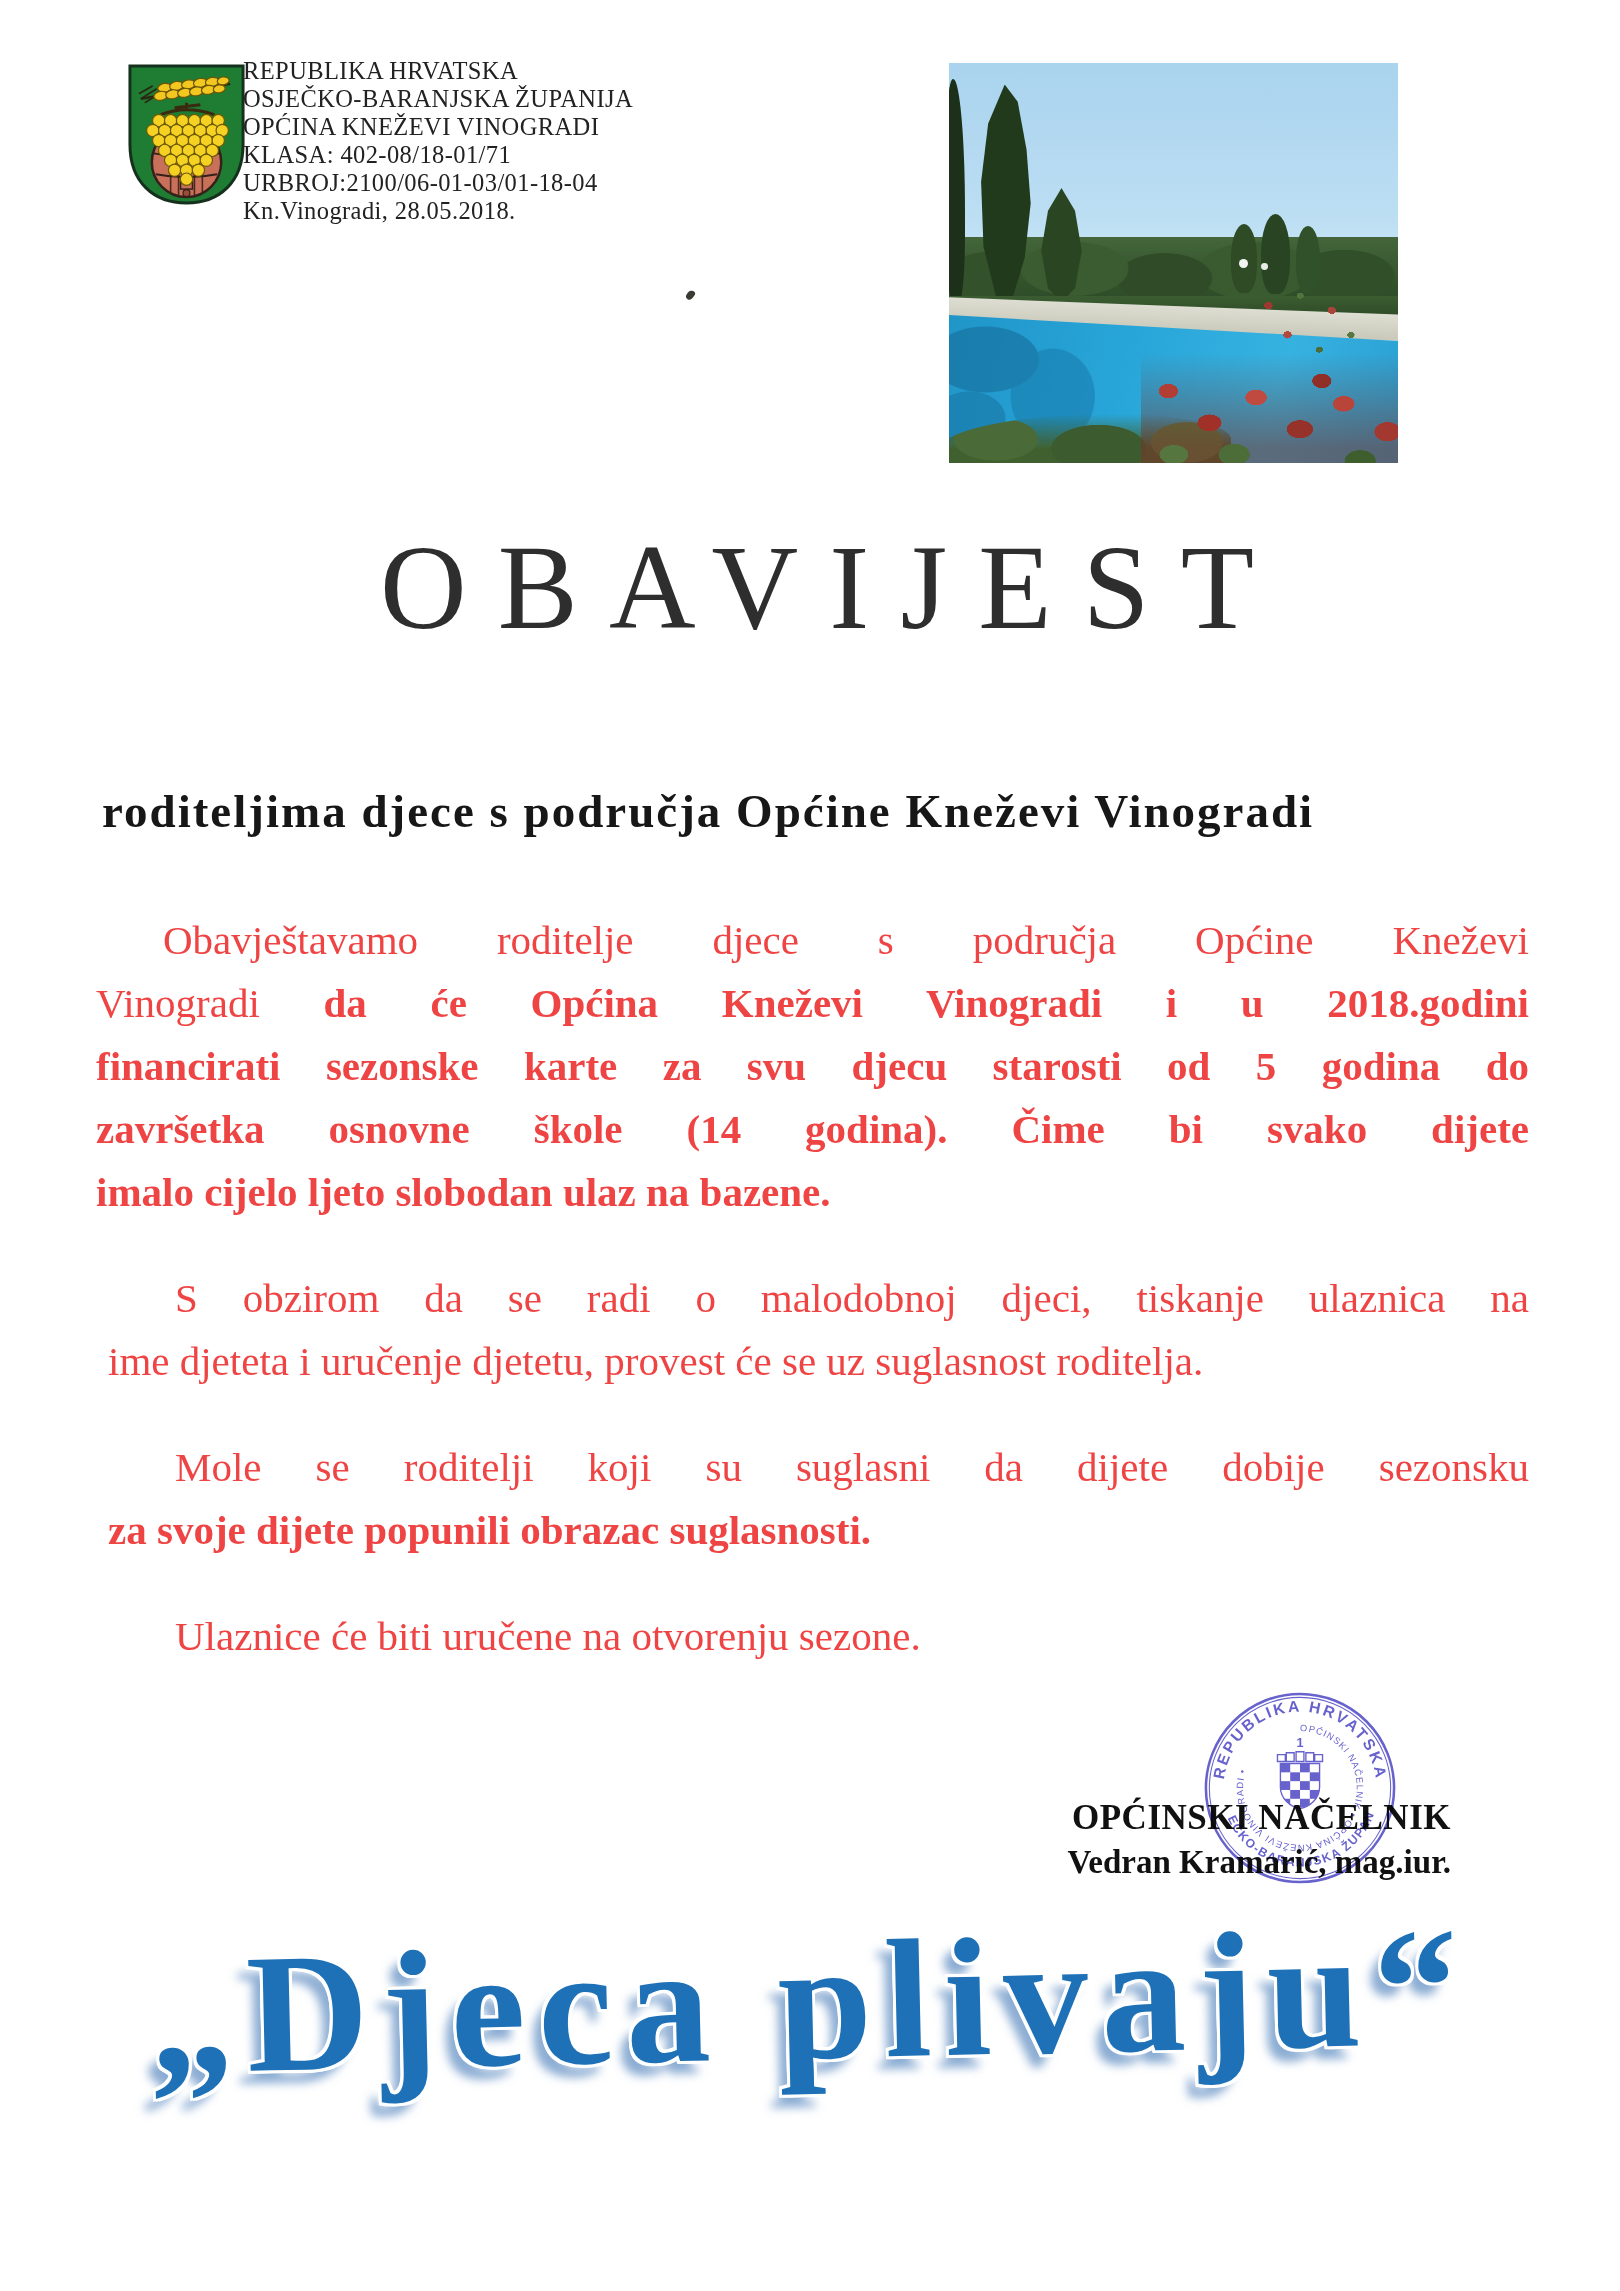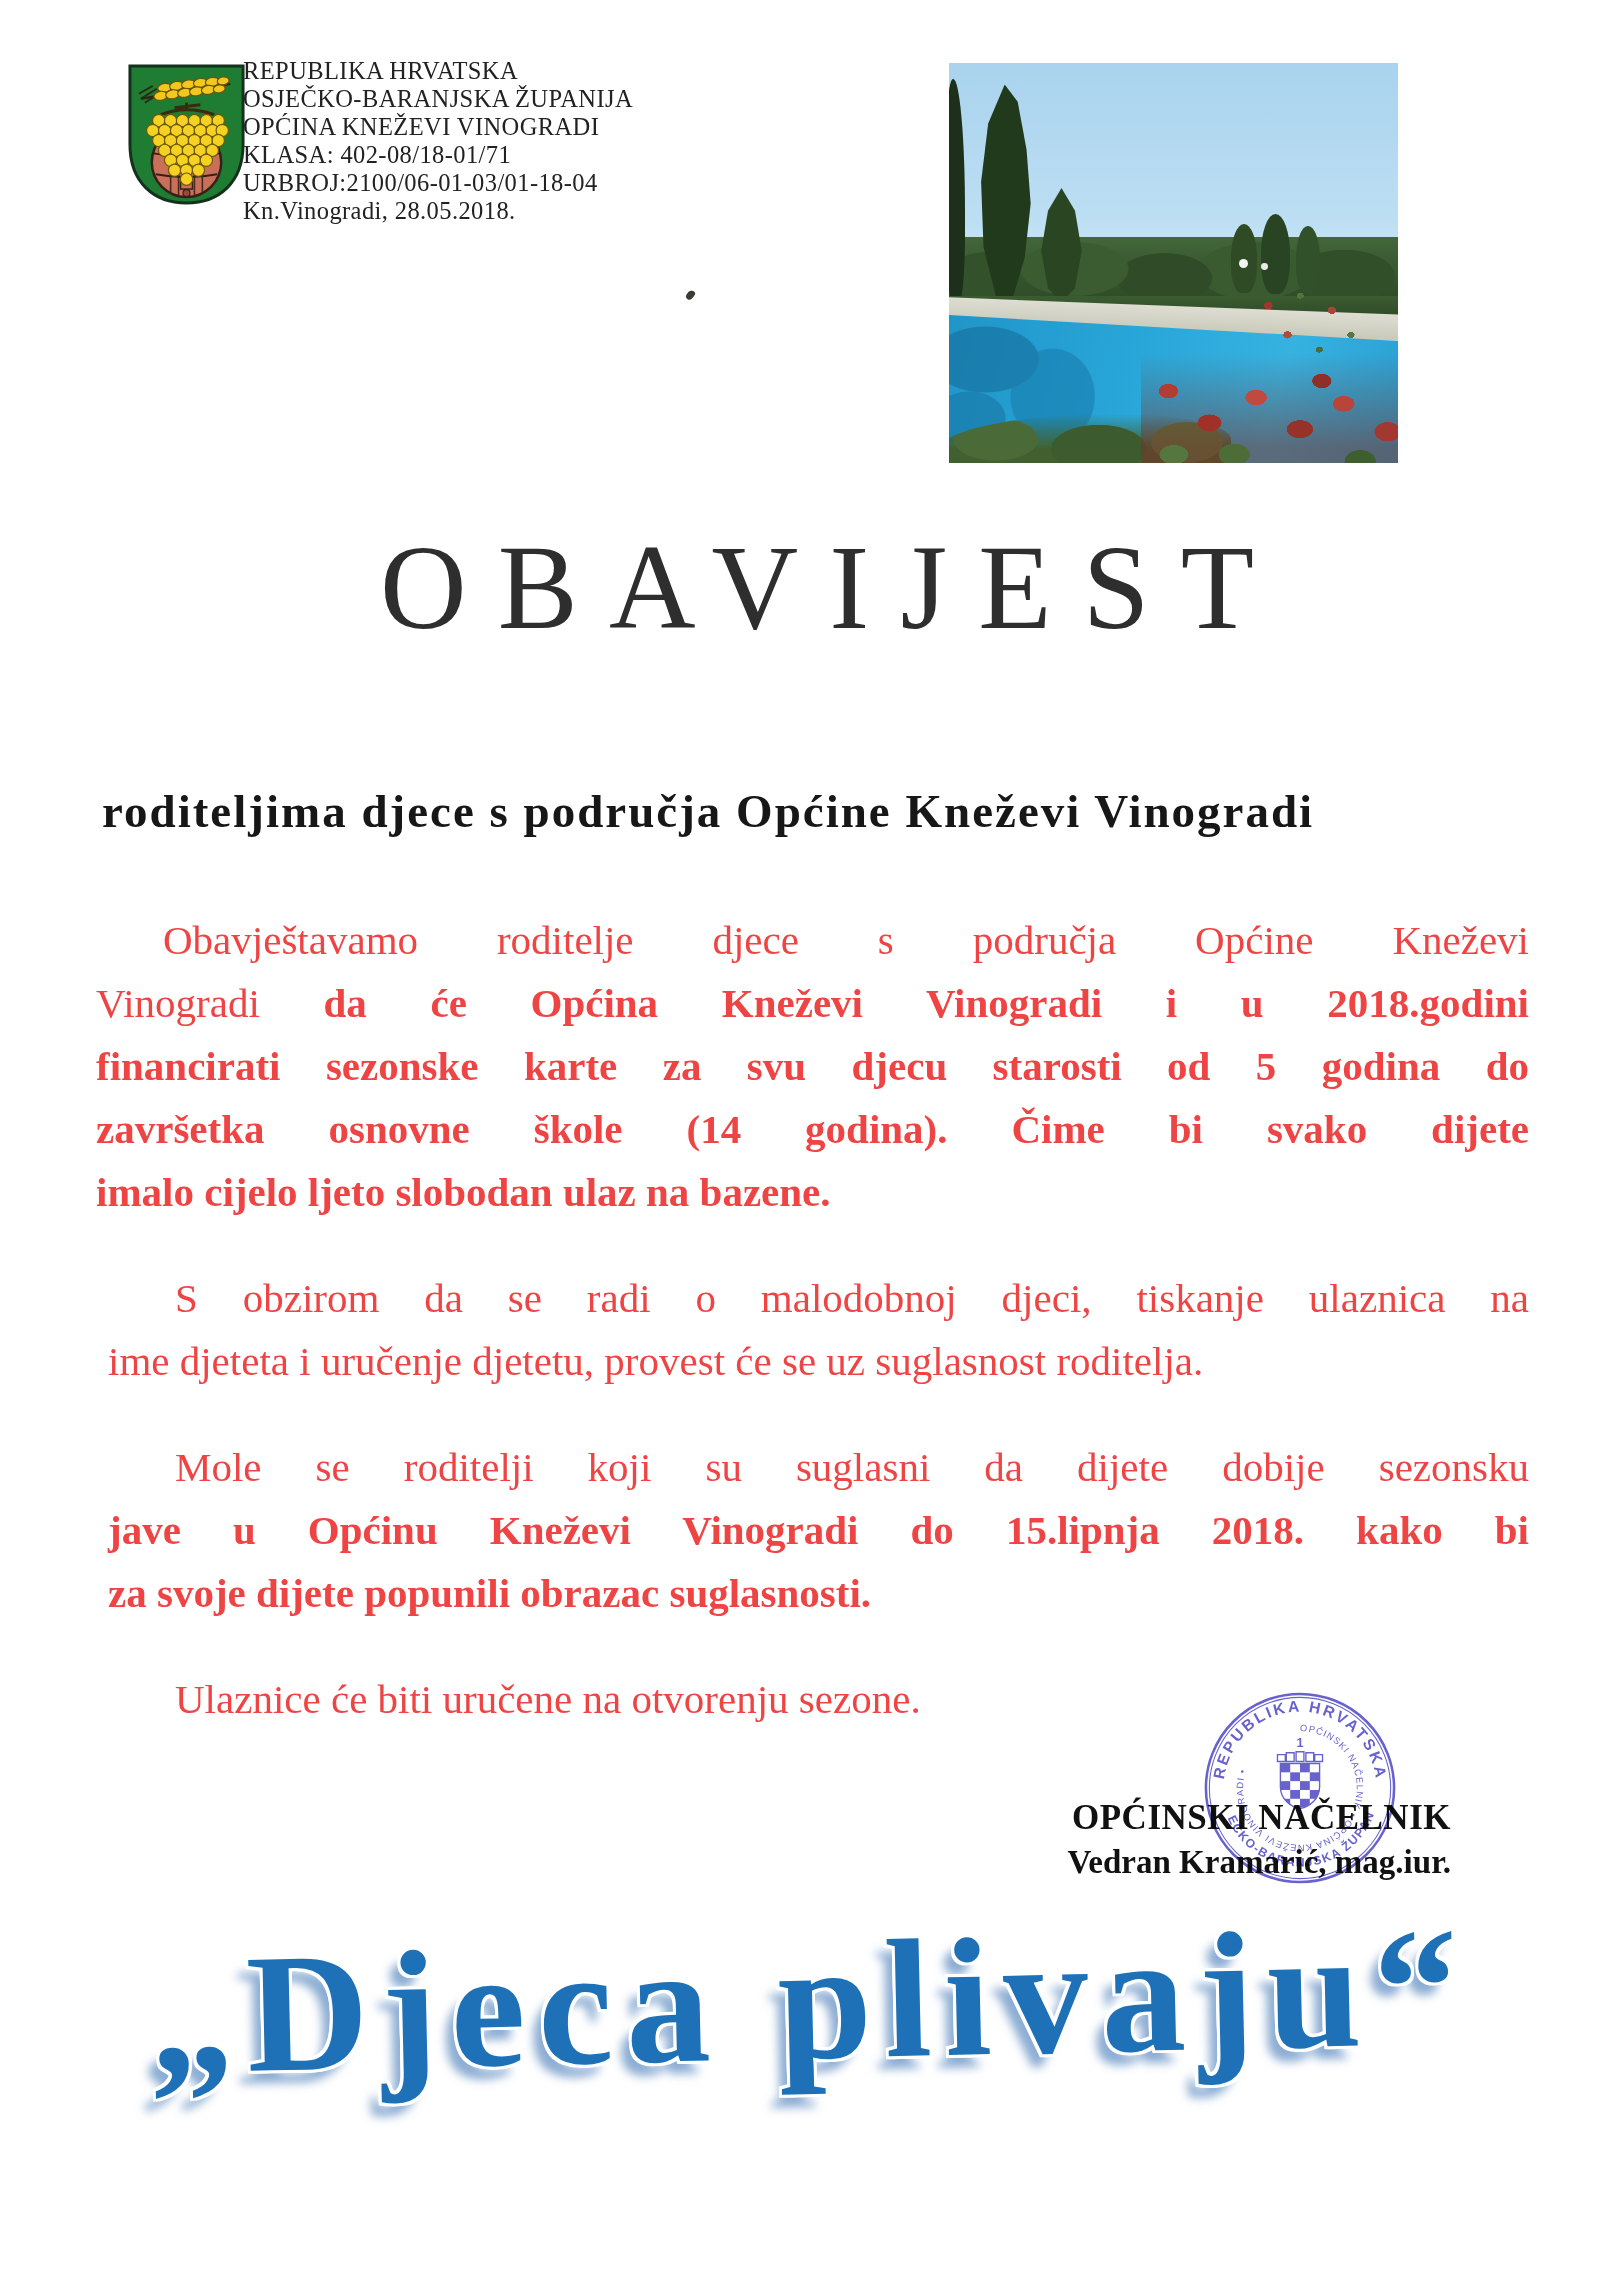--- a/index.html
+++ b/index.html
@@ -212,21 +212,20 @@
         <div class="line j"><span class="b">financirati sezonske karte za svu djecu starosti od 5 godina do</span></div>
         <div class="line j"><span class="b">završetka osnovne škole (14 godina). Čime bi svako dijete</span></div>
         <div class="line"><span class="b">imalo cijelo ljeto slobodan ulaz na bazene.</span></div>
       </div>
     <div class="para">
         <div class="line j ind"><span>S obzirom da se radi o malodobnoj djeci, tiskanje ulaznica na</span></div>
         <div class="line"><span>ime djeteta i uručenje djetetu, provest će se uz suglasnost roditelja.</span></div>
       </div>
     <div class="para">
         <div class="line j ind"><span>Mole se roditelji koji su suglasni  da dijete dobije sezonsku</span></div>
-        <div class="line j"><span class="b">jave u Općinu Kneževi Vinogradi do 15.lipnja 2018. kako bi</span></div>
         <div class="line"><span class="b">za svoje dijete popunili obrazac suglasnosti.</span></div>
       </div>
     <div class="para">
         <div class="line ind"><span>Ulaznice će biti uručene na otvorenju sezone.</span></div>
       </div>
   </div>
 
   <div class="sig">
     <div class="sig-role">OPĆINSKI NAČELNIK</div>
     <div class="sig-name">Vedran Kramarić, mag.iur.</div>

